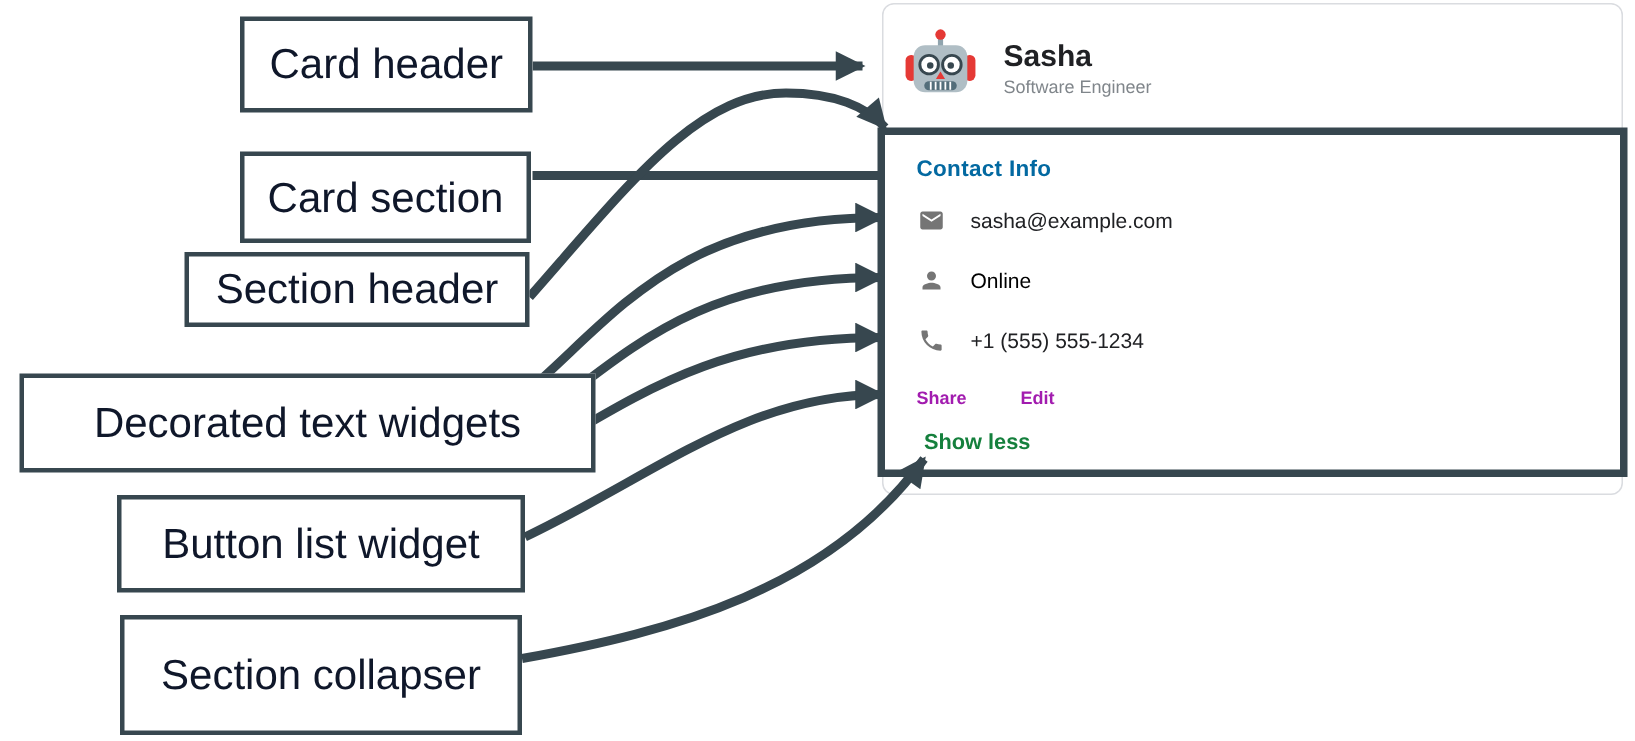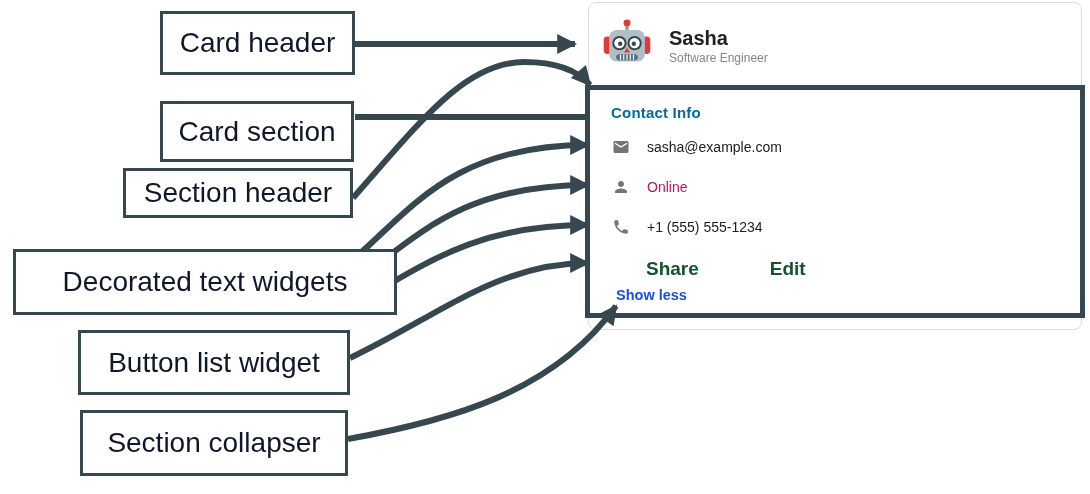--- a/index.html
+++ b/index.html
@@ -13,21 +13,21 @@
     position:absolute; box-sizing:border-box;
     border:3.5px solid #37474f; background:#ffffff; color:#0f172a;
     display:flex; align-items:center; justify-content:center;
     font-size:28px; line-height:1; white-space:nowrap; z-index:4;
   }
   .lb-card-header      { left:160px; top:11px;  width:195px; height:64px; }
   .lb-card-section     { left:160px; top:86px;  width:194px; height:61px;margin-top:15px; }
   .lb-section-header   { left:123px; top:168px; width:230px; height:50px; }
   .lb-decorated        { left:13px;  top:249px; width:384px; height:66px; }
   .lb-button-list      { left:78px;  top:330px; width:272px; height:65px;text-align:right; }
-  .lb-collapser        { left:80px;  top:410px; width:268px; height:66px; }
+  .lb-collapser        { left:80px;  top:410px; width:268px; height:80px; }
 
   
   svg.arrows { position:absolute; left:0; top:0; z-index:3; pointer-events:none; }
 
   
   .section-box {
     position:absolute; left:585px; top:85px; width:500px; height:233px;
     box-sizing:border-box; border:5px solid #37474f; z-index:2;
   }
 
@@ -51,31 +51,31 @@
     font-size:15px; font-weight:700; color:#0369a1; letter-spacing:.2px;
   }
   .info-row {
     position:absolute; left:23px; height:20px;
     display:flex; align-items:center; gap:17px;
   }
   .info-row .row-text { font-size:14px; color:#202124; }
   .row-email  { top:134px; }
   .row-status { top:174px; }
   .row-phone  { top:214px; }
-  .row-status .row-text { color:#be185d; }
+  .row-status .row-text { color:#000000; }
   .row-icon { width:18px; height:18px; flex:0 0 18px; }
 
   .btn-row { position:absolute; left:22px; top:255px; display:flex; gap:36px; }
   .text-btn {
-    font-size:19px; font-weight:600; color:#14532d; cursor:pointer;
-    background:none; border:none; padding:0; font-family:inherit;margin-left:35px;
+    font-size:12px; font-weight:600; color:#a21caf; cursor:pointer;
+    background:none; border:none; padding:0; font-family:inherit;
   }
   .collapser-btn {
     position:absolute; left:27px; top:284px;
-    font-size:14.5px; font-weight:700; color:#1d4ed8; cursor:pointer;
+    font-size:14.5px; font-weight:700; color:#15803d; cursor:pointer;
     background:none; border:none; padding:0; font-family:inherit;
   }
 </style>
 </head>
 <body>
 
 <div class="canvas">
 
   <div class="label-box lb-card-header">
     <span>Card header</span>

